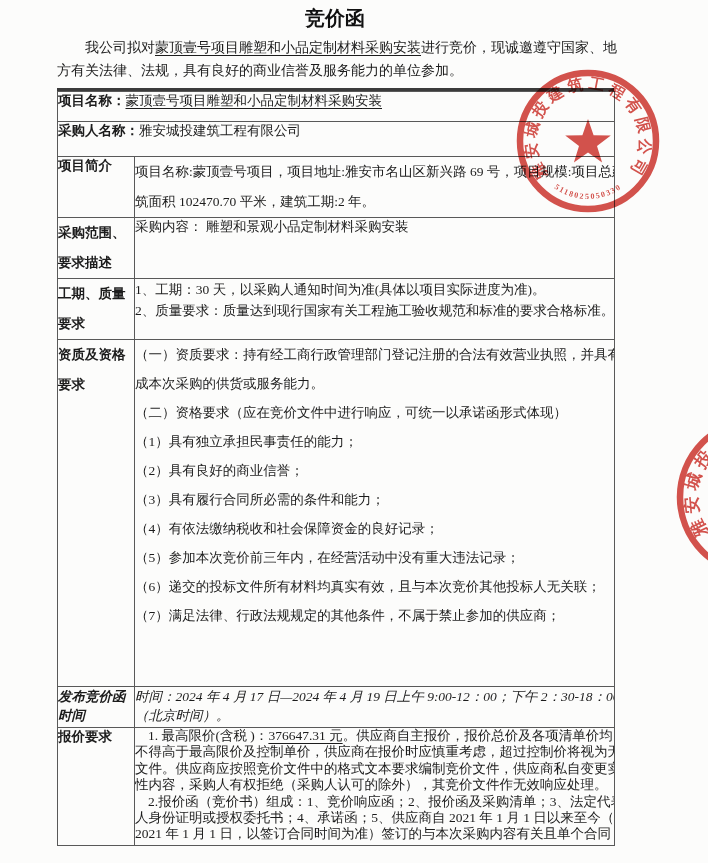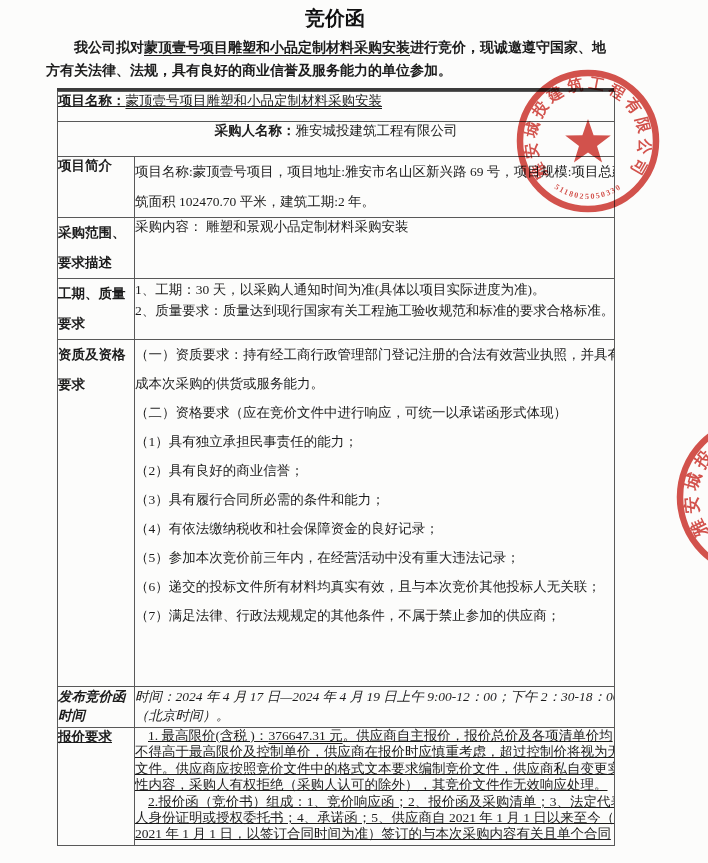--- a/index.html
+++ b/index.html
@@ -7,42 +7,42 @@
     width:708px;height:863px;position:relative;overflow:hidden;
     background:#fcfcfb;color:#1c1c1c;
     font-family:"Liberation Serif", serif;
   }
   .title{
     position:absolute;left:57px;top:5px;width:556px;
     text-align:center;font-weight:bold;font-size:20px;
     font-family:"Liberation Sans", sans-serif;color:#111;
   }
   .intro{
-    position:absolute;left:46px;top:36px;width:560px;
-    font-size:14px;line-height:23px;text-align:justify;text-indent:2em;font-weight:bold;
+    position:absolute;left:57px;top:36px;width:560px;
+    font-size:14px;line-height:23px;text-align:justify;text-indent:2em;
   }
   .uline{text-decoration:underline;text-underline-offset:3px;}
   .topbar{position:absolute;left:57px;top:88px;width:557px;height:3px;background:#3b3b3b;}
   table.doc{
     position:absolute;left:57px;top:91px;width:557px;
     border-collapse:collapse;table-layout:fixed;
   }
   table.doc td{
     border:1px solid #595959;padding:0;overflow:hidden;
     font-size:13.5px;vertical-align:top;
   }
   .lbl{font-weight:bold;text-align:left;vertical-align:middle;}
   .lbl .ln{white-space:nowrap;}
   .lblv{line-height:30px;}
   .ln{white-space:nowrap;}
   .cell-pad{padding:5px 4px 0 8px;}
   .b{font-weight:bold;}
-  .r1{height:30px;text-decoration:underline;} .r2{height:35px;text-align:center;} .r3{height:57px;}
+  .r1{height:30px;} .r2{height:35px;} .r3{height:57px;}
   .r4{height:60px;} .r5{height:60px;} .r6{height:59px;}
-  .r7{height:347px;} .r8{height:41px;font-style:italic;} .r9{height:118px;text-decoration:underline;}
+  .r7{height:347px;} .r8{height:41px;font-style:italic;} .r9{height:118px;}
   .vmid{vertical-align:middle;}
   .inl{padding-left:7px;}
   .profile-lines{line-height:30px;padding-top:4px;}
   .scope-line{padding-top:8px;}
   .sched-lines{line-height:21px;padding-top:6px;}
   .qual-lines{line-height:29px;padding-top:11px;}
   .pub-lines{line-height:19px;padding-top:4px;}
   .quote-lines{line-height:16.4px;padding-top:3px;font-size:13px;}
   .indent{padding-left:13px;}
   .contact-label{line-height:28px;padding:5px 0 0 4px;text-align:left;vertical-align:top;font-weight:bold;}

